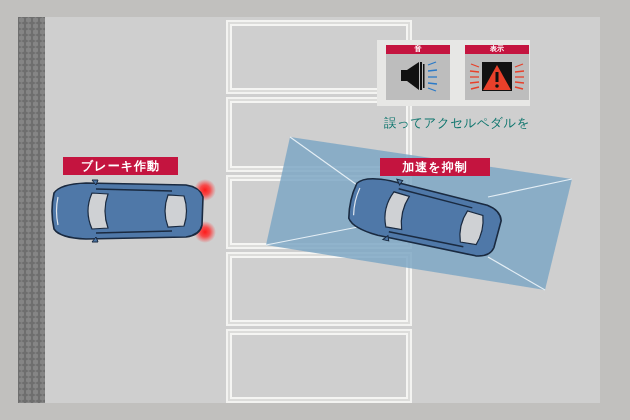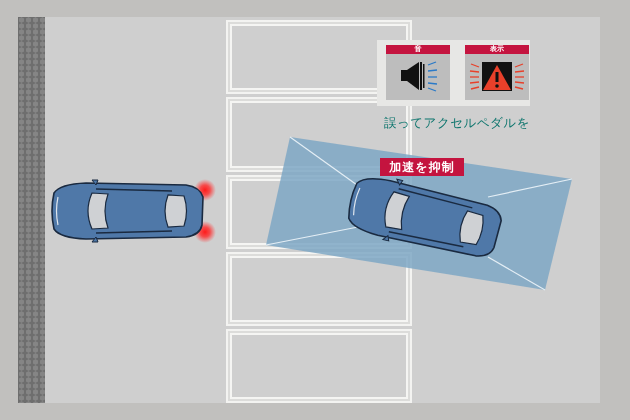--- a/index.html
+++ b/index.html
@@ -92,21 +92,22 @@
 
     <g transform="translate(108,194)">
       <use href="#car"></use>
     </g>
 
     <g transform="translate(405,200) rotate(13)">
       <use href="#car"></use>
     </g>
   </svg>
 
-  <div class="label" style="left:362px;top:141px;width:84px;">加速を抑制</div>
+  <div class="label" style="left:45px;top:140px;width:115px;">ブレーキ作動</div>
+  <div class="label" style="left:362px;top:141px;width:110px;">加速を抑制</div>
 
   <div class="panel">
     <div class="sub" style="left:9px;">
       <div class="sub-head">音</div>
       <svg width="54" height="38" viewBox="0 0 54 38">
         <rect x="10" y="13" width="6" height="11" fill="#111"></rect>
         <polygon points="16,13 28,5 28,33 16,24" fill="#111"></polygon>
         <rect x="29" y="5" width="2" height="28" fill="#111"></rect>
         <rect x="32" y="7" width="1.5" height="24" fill="#111"></rect>
         <line x1="37" y1="8" x2="45" y2="5" stroke="#2a7ac8" stroke-width="1.3"></line>

